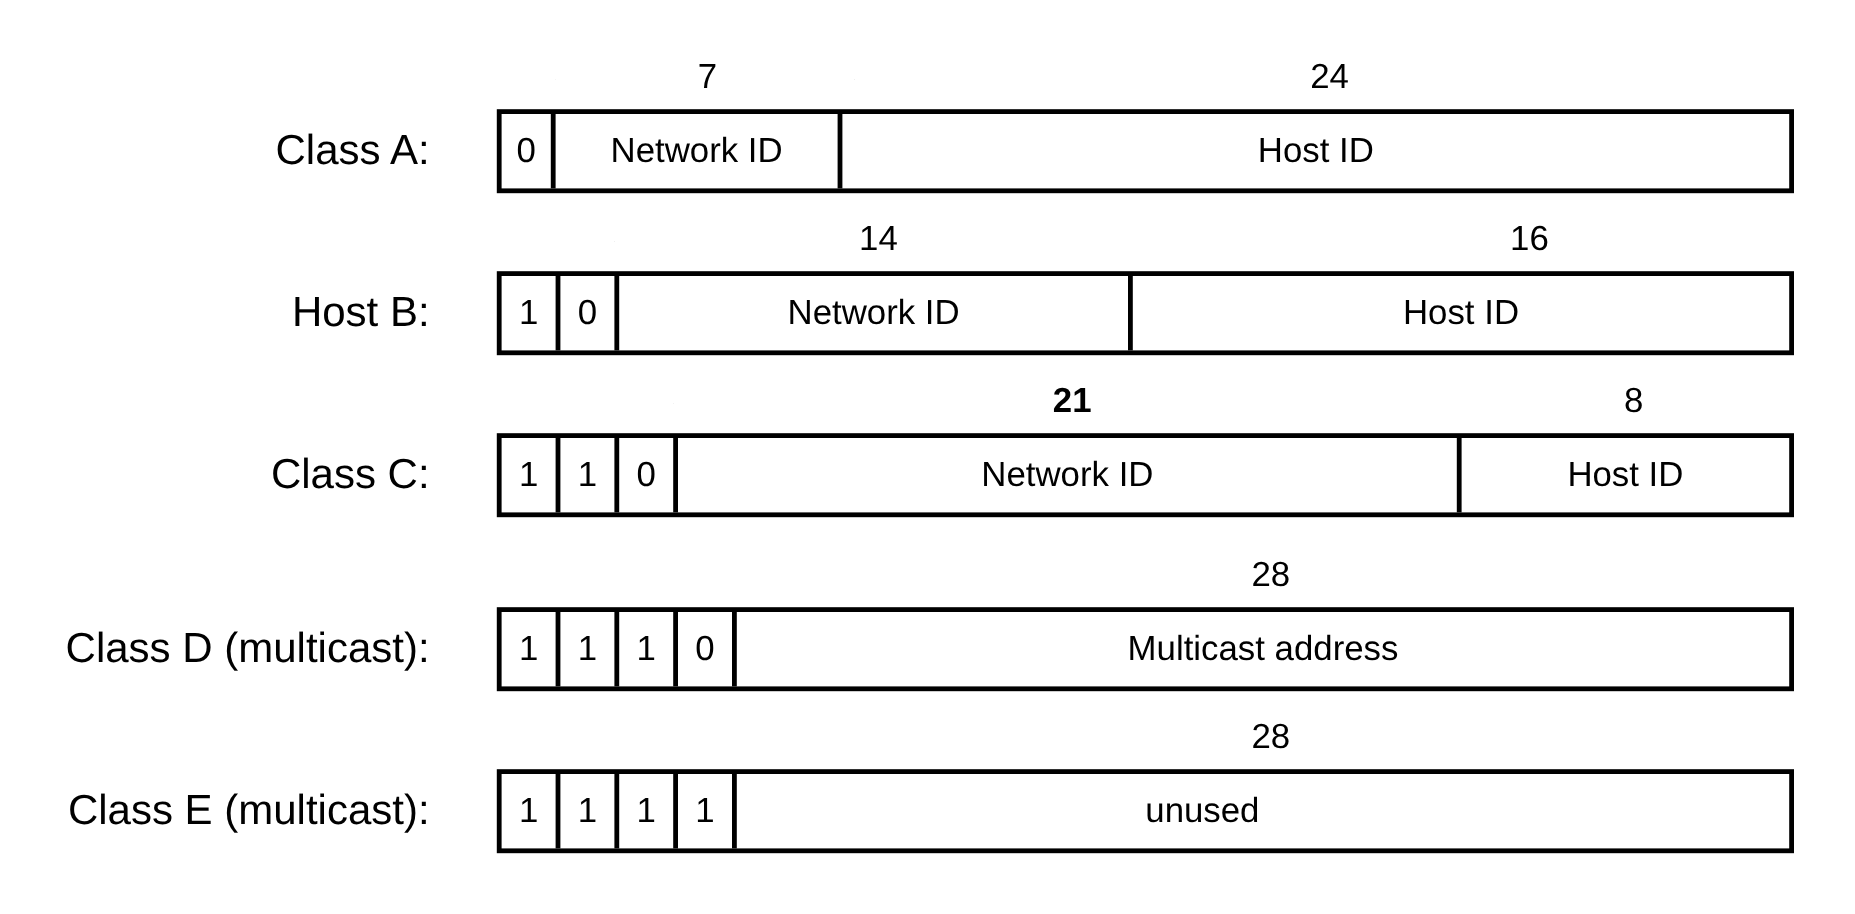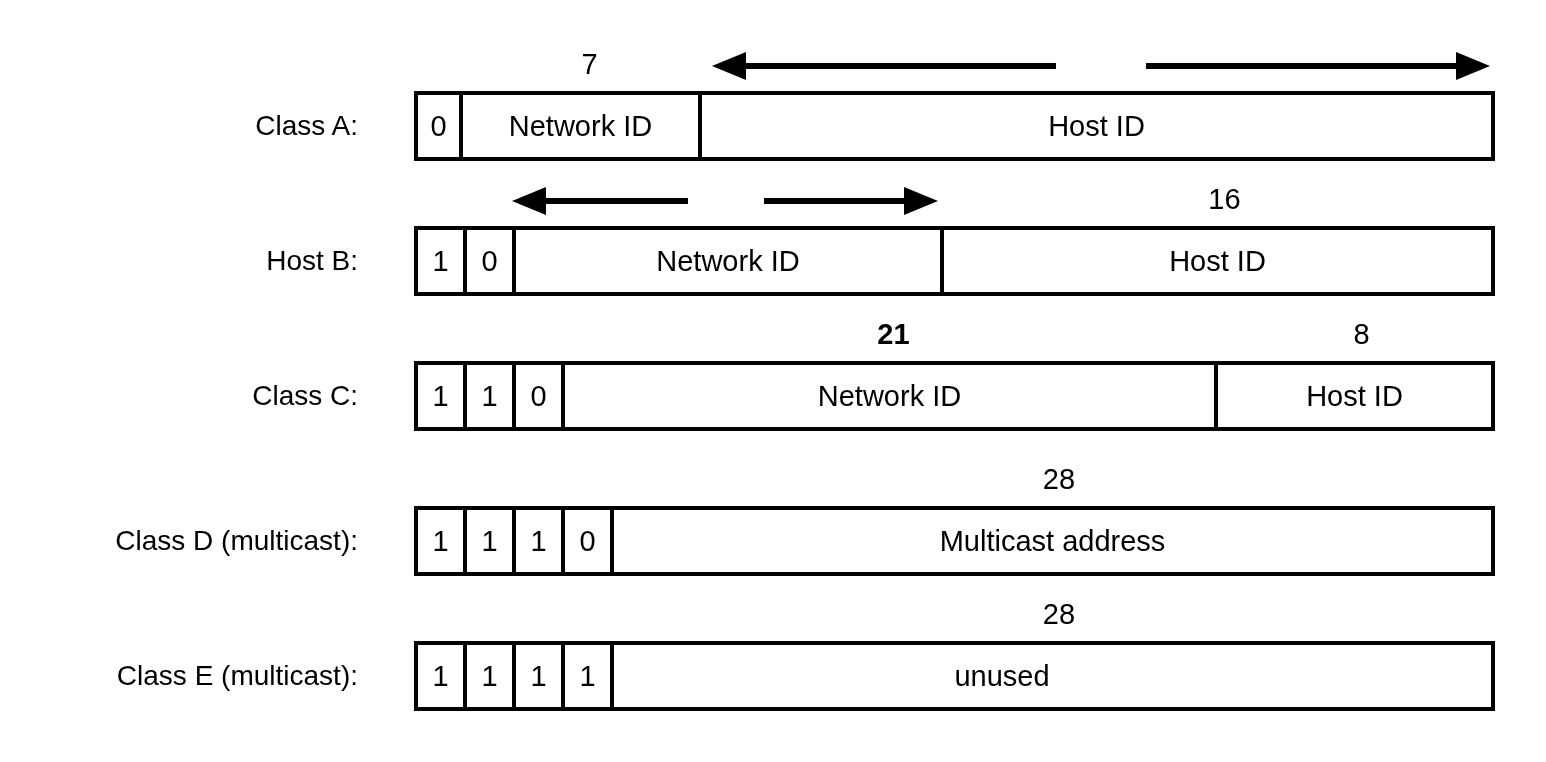--- a/index.html
+++ b/index.html
@@ -29,21 +29,21 @@
     left: 0;
     width: 1546px;
   }
 
   
   .row-label {
     position: absolute;
     left: 0;
     width: 358px;
     text-align: right;
-    font-size: 28px;
+    font-size: 35px;
     line-height: 70px;
     white-space: nowrap;
     color: #000;
   }
 
   
   .bar {
     position: absolute;
     height: 70px;
     border: 4px solid #000;
@@ -119,42 +119,44 @@
   </div>
   <div class="dim" style="left:712px; top:43px; width:778px;">
     <svg width="778" height="48" viewBox="0 0 778 48" aria-hidden="true">
       <g fill="#000" stroke="#000">
         <polygon points="0,23 34,9 34,37" stroke="none"></polygon>
         <line x1="30" y1="23" x2="344" y2="23" stroke-width="6"></line>
         <line x1="434" y1="23" x2="748" y2="23" stroke-width="6"></line>
         <polygon points="778,23 744,9 744,37" stroke="none"></polygon>
       </g>
     </svg>
+    <div class="dim-label" style="left:0; width:778px;">24</div>
   </div>
 
   <div class="row" style="top:226px;">
     <div class="row-label">Host B:</div>
     <div class="bar" style="left:414px; top:0; width:1081px;">
       <div class="cell bit" style="width:49px;">1</div>
       <div class="cell bit" style="width:49px;">0</div>
       <div class="cell field" style="width:428px;">Network ID</div>
       <div class="cell field" style="width:547px;">Host ID</div>
     </div>
   </div>
   <div class="dim" style="left:512px; top:178px; width:426px;">
     <svg width="426" height="48" viewBox="0 0 426 48" aria-hidden="true">
       <g fill="#000" stroke="#000">
         <polygon points="0,23 34,9 34,37" stroke="none"></polygon>
         <line x1="30" y1="23" x2="176" y2="23" stroke-width="6"></line>
         <line x1="252" y1="23" x2="396" y2="23" stroke-width="6"></line>
         <polygon points="426,23 392,9 392,37" stroke="none"></polygon>
       </g>
     </svg>
-  </div>
-  <div class="dim" style="left:945px; top:178px; width:545px;">
+    <div class="dim-label" style="left:0; width:426px;">14</div>
+  </div>
+  <div class="dim" style="left:995px; top:178px; width:545px;">
     <svg width="545" height="48" viewBox="0 0 545 48" aria-hidden="true">
       <g fill="#000" stroke="#000">
         <polygon points="0,23 34,9 34,37" stroke="none"></polygon>
         <line x1="30" y1="23" x2="204" y2="23" stroke-width="6"></line>
         <line x1="315" y1="23" x2="515" y2="23" stroke-width="6"></line>
         <polygon points="545,23 511,9 511,37" stroke="none"></polygon>
       </g>
     </svg>
     <div class="dim-label" style="left:0; width:545px;">16</div>
   </div>

